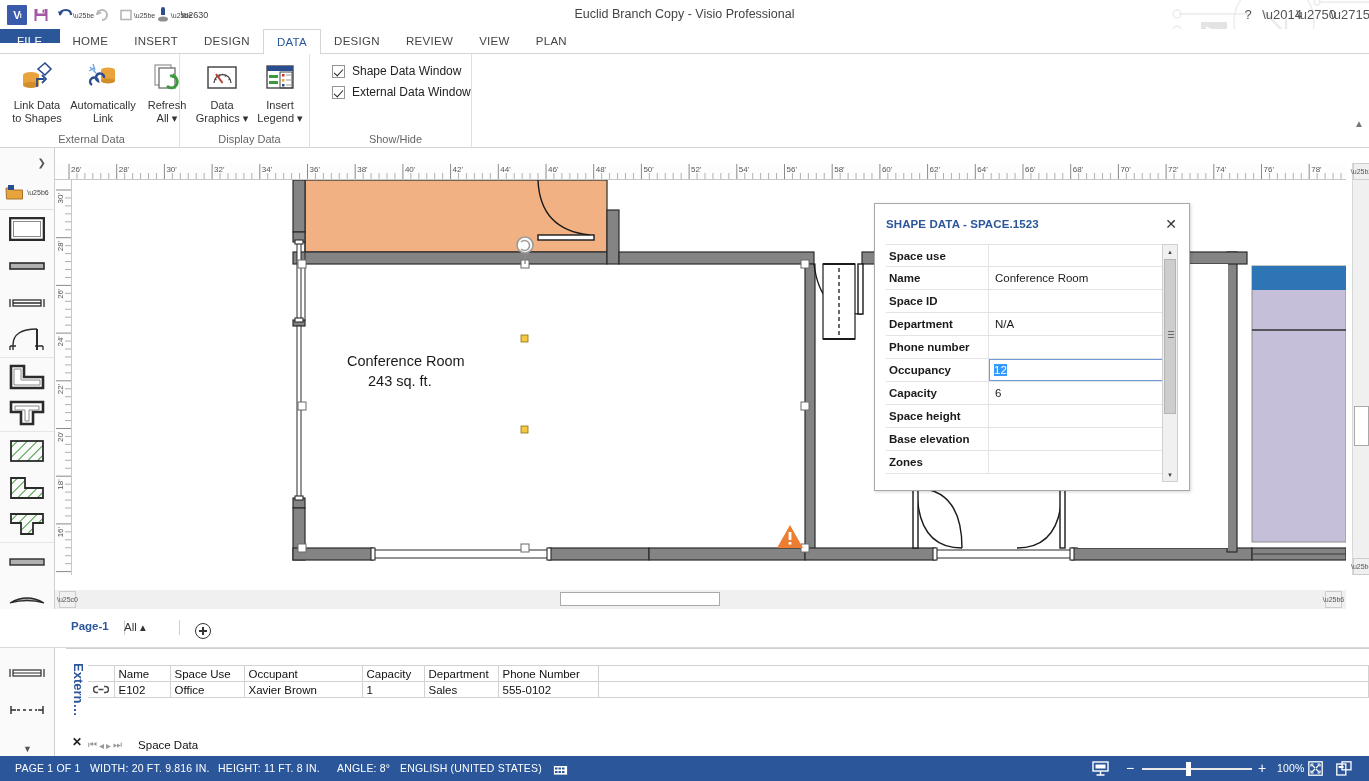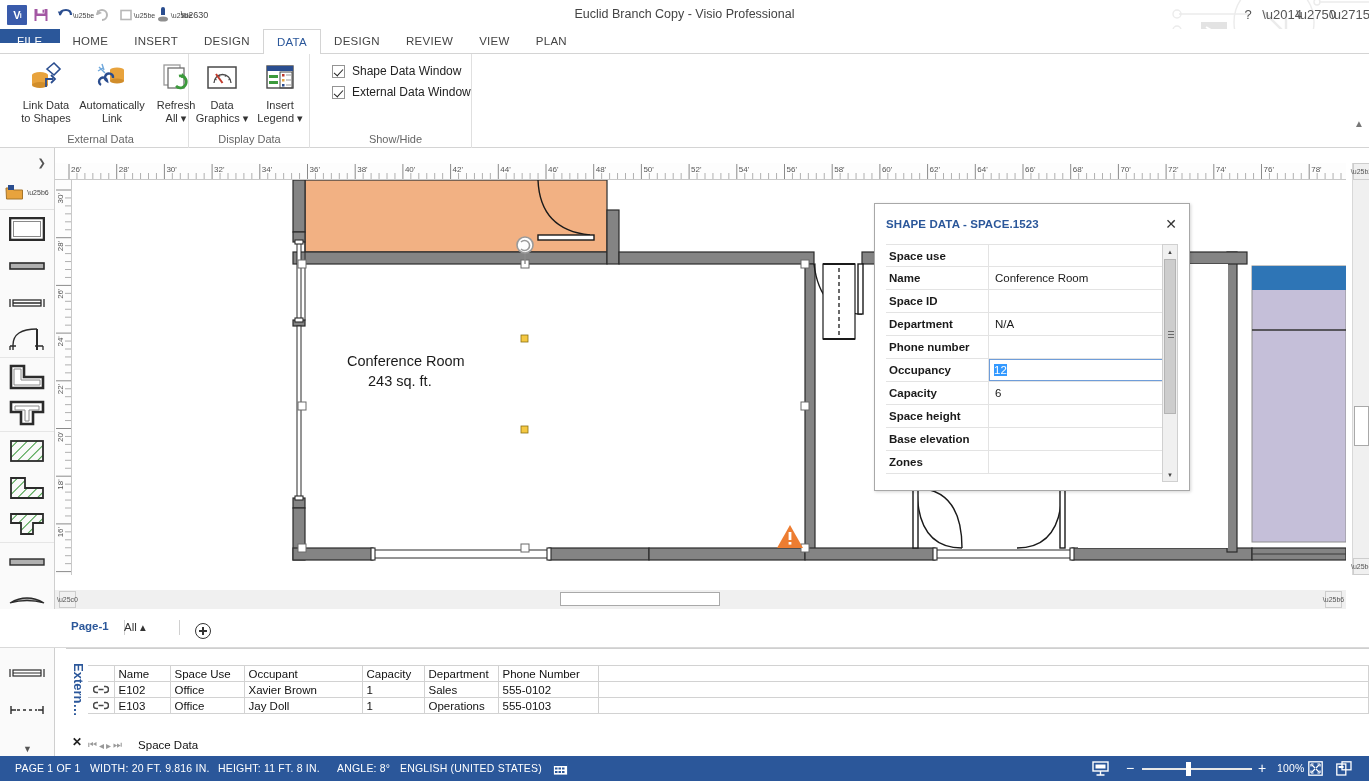--- a/index.html
+++ b/index.html
@@ -264,21 +264,21 @@
     <div class="acct">
       <span>Alan Wright</span>
       <span style="font-size:8px;">▾</span>
       <span class="av"></span>
       <span class="xbtn">✕</span>
     </div>
   </div>
 
   <div class="ribbon">
 
-    <div class="rgroup" style="left:13px; width:176px;">
+    <div class="rgroup" style="left:4px; width:176px;">
       <div class="ritem" style="left:2px; width:62px;">
         <div class="ico">
           <svg width="34" height="34" viewBox="0 0 34 34">
             <ellipse cx="11" cy="14" rx="8" ry="3" fill="#e8a33d"></ellipse>
             <rect x="3" y="14" width="16" height="10" fill="#e8a33d"></rect>
             <ellipse cx="11" cy="24" rx="8" ry="3" fill="#d18d2a"></ellipse>
             <path d="M18 8 L25 2 L31 8 L25 14 Z" fill="none" stroke="#2a4d8f" stroke-width="1.6"></path>
             <path d="M17 26 L17 18 L24 18" fill="none" stroke="#2a4d8f" stroke-width="1.8"></path>
             <path d="M22 14 L26 18 L22 22" fill="none" stroke="#2a4d8f" stroke-width="1.8"></path>
           </svg>
@@ -955,34 +955,20 @@
               </svg>
         </td>
         <td>E102</td>
         <td>Office</td>
         <td>Xavier Brown</td>
         <td>1</td>
         <td>Sales</td>
         <td>555-0102</td>
         <td></td>
       </tr>
-      <tr>
-        <td class="lnk">
-          <svg width="16" height="9" viewBox="0 0 16 9">
-                <path d="M5 1.5 h-1.5 a3 3 0 0 0 0 6 h1.5 M11 1.5 h1.5 a3 3 0 0 1 0 6 h-1.5 M5.5 4.5 h5" stroke="#4a4a4a" stroke-width="1.5" fill="none"></path>
-              </svg>
-        </td>
-        <td>E103</td>
-        <td>Office</td>
-        <td>Jay Doll</td>
-        <td>1</td>
-        <td>Operations</td>
-        <td>555-0103</td>
-        <td></td>
-      </tr>
     </tbody>
       </table>
     <div class="ext-nav">
       <span>⏮</span>
       <span>◂</span>
       <span>▸</span>
       <span>⏭</span>
       <span class="sheetname">Space Data</span>
     </div>
   </div>

